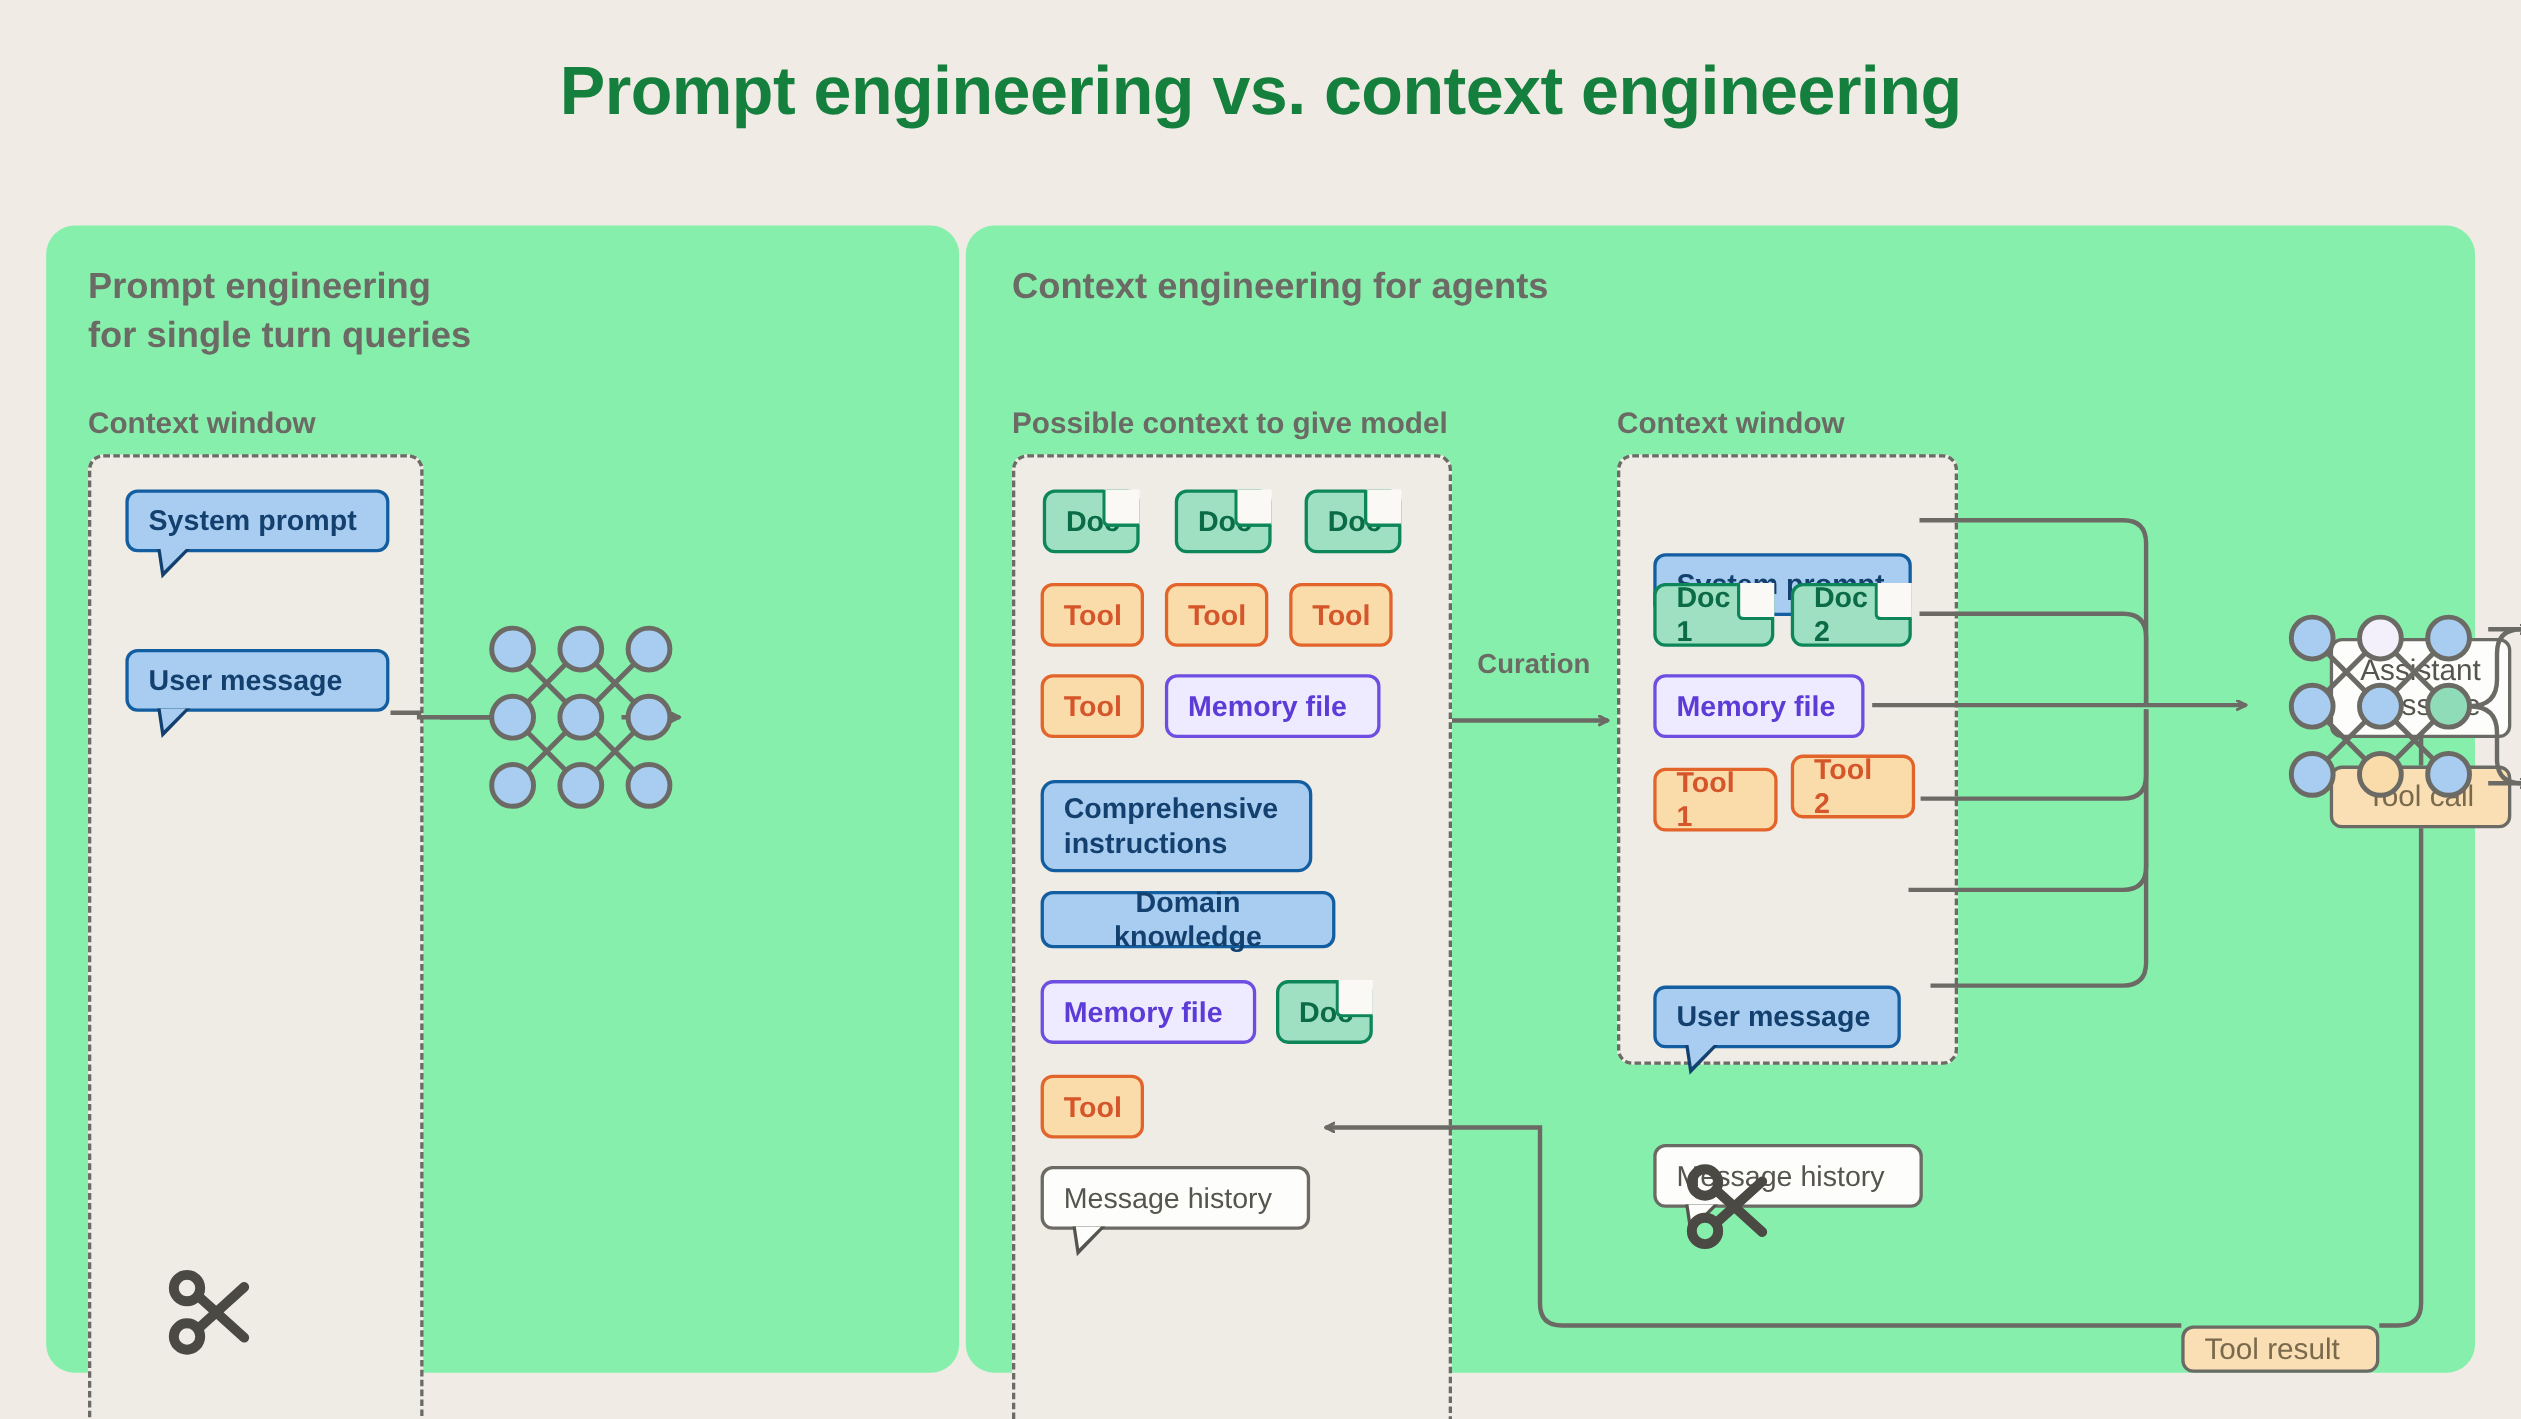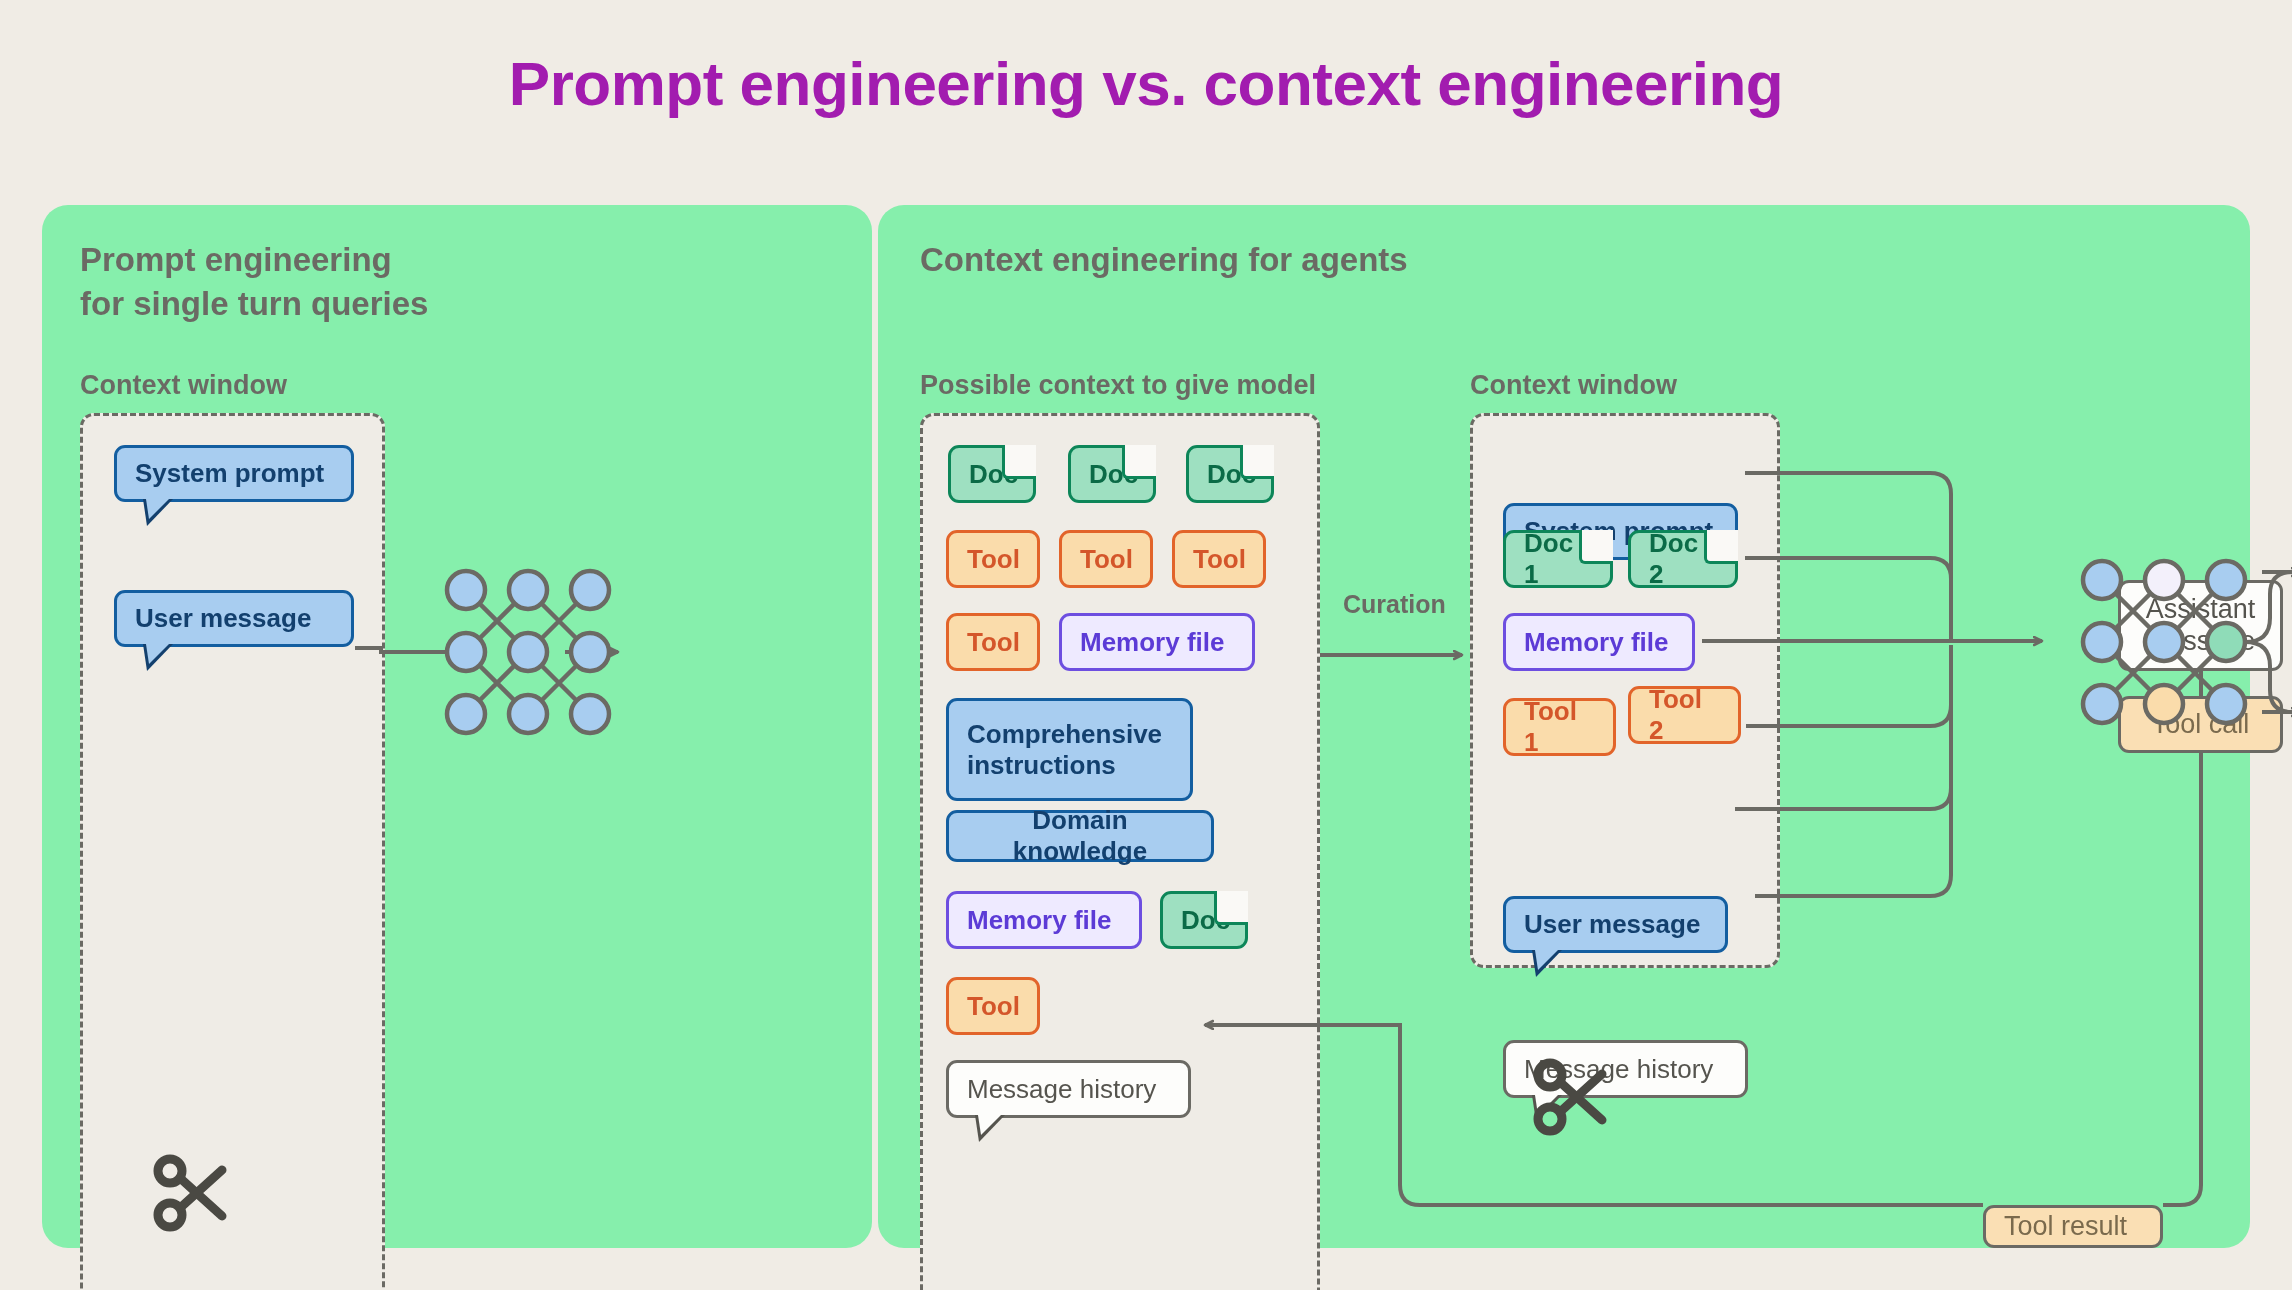--- a/index.html
+++ b/index.html
@@ -7,21 +7,21 @@
     width: 2292px; height: 1290px;
     background: #f0ece5;
     font-family: "Liberation Sans", sans-serif;
     overflow: hidden;
   }
   #root { position: relative; width: 2292px; height: 1290px; }
 
   .page-title {
     position: absolute; left: 0; top: 48px; width: 2292px;
     text-align: center;
-    font-size: 62px; font-weight: bold; color: #a21caf;
+    font-size: 62px; font-weight: bold; color: #15803d;
     letter-spacing: -0.5px;
   }
 
   .card {
     position: absolute;
     background: #86efac;
     border-radius: 26px;
   }
   #card-left  { left: 42px;  top: 205px; width: 830px;  height: 1043px; }
   #card-right { left: 878px; top: 205px; width: 1372px; height: 1043px; }
@@ -155,21 +155,21 @@
       <span>Tool</span>
     </div>
 
     <div class="chip orange" style="left:68px; top:408px; width:94px; height:58px;">
       <span>Tool</span>
     </div>
     <div class="chip purple" style="left:181px; top:408px; width:196px; height:58px;">
       <span>Memory file</span>
     </div>
 
-    <div class="chip blue" style="left:68px; top:493px; width:247px; height:103px;">
+    <div class="chip blue" style="left:68px; top:504px; width:247px; height:84px;border-radius:13px;">
       <span>Comprehensive
 instructions</span>
     </div>
 
     <div class="chip blue" style="left:68px; top:605px; width:268px; height:52px;text-align:center;">
       <span>Domain knowledge</span>
     </div>
 
     <div class="chip purple" style="left:68px; top:686px; width:196px; height:58px;">
       <span>Memory file</span>

